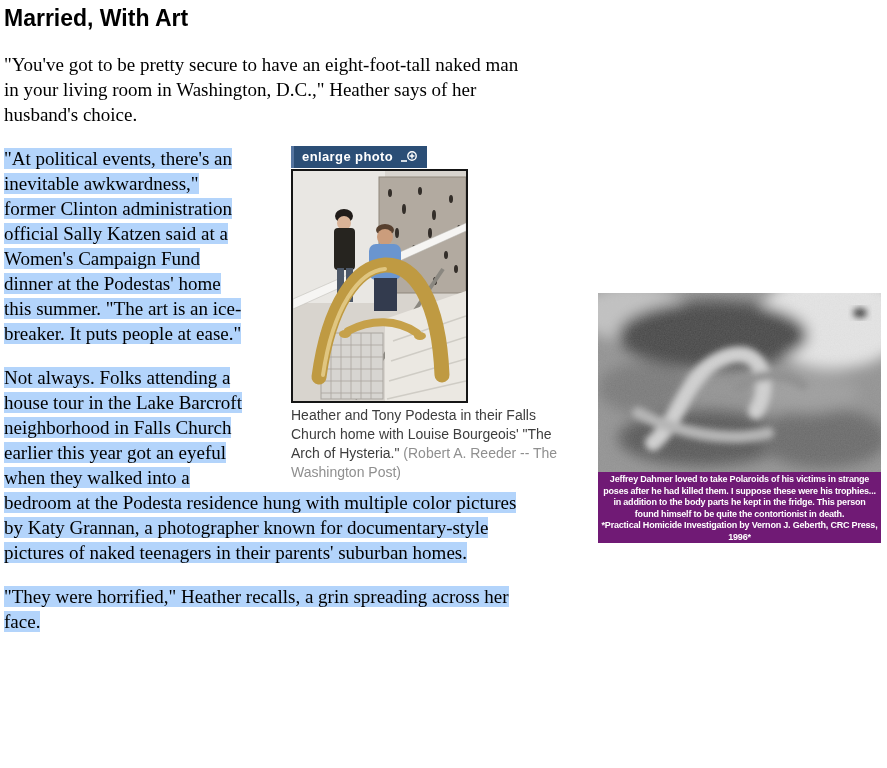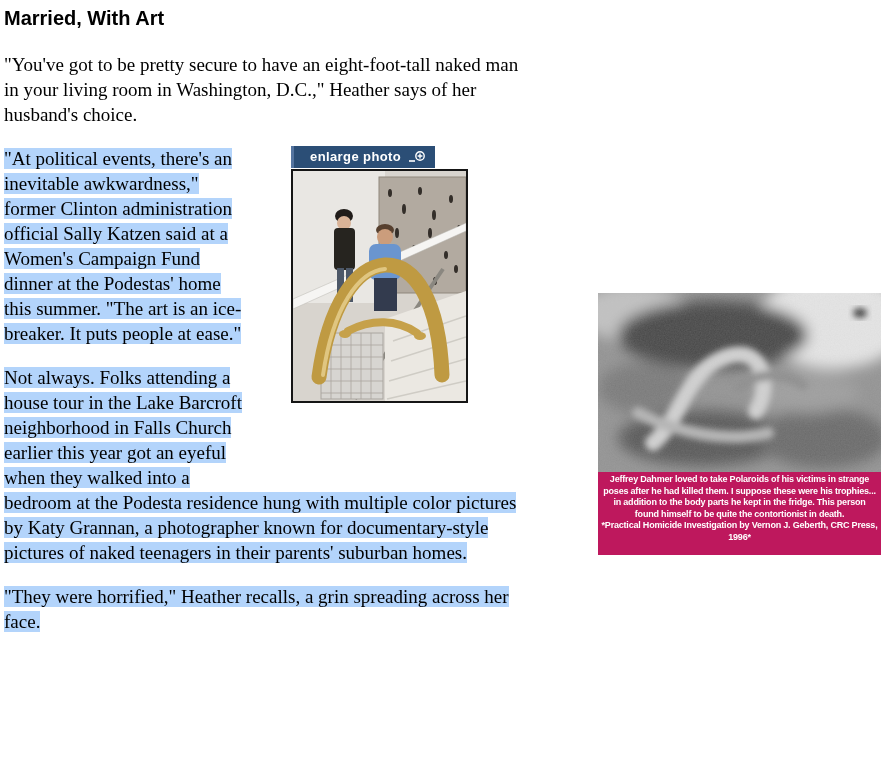--- a/index.html
+++ b/index.html
@@ -3,55 +3,55 @@
 <meta charset="utf-8">
 <style>
   html,body { margin:0; padding:0; }
   body {
     width:887px; height:768px; position:relative; overflow:hidden;
     background:#ffffff; font-family:"Liberation Serif", serif; color:#000;
   }
   .article { width:574px; padding:4px 0 0 4px; }
   h1.page-title {
     font-family:"Liberation Sans", sans-serif;
-    font-size:20px; line-height:28px; font-weight:bold;
+    font-size:23px; line-height:28px; font-weight:bold;
     margin:0 0 20px 0; color:#000;
   }
   p.para {
     font-size:19px; line-height:25px; margin:19px 0;
     white-space:pre-line;
   }
   .hl { background:#b3d4fb; }
   
   .photo-float { float:right; width:287px; margin-left:4px; }
   .enlarge-btn {
     display:inline-flex; align-items:center; gap:7px;
     background:#2b4e76; border-left:3px solid #54749f;
     color:#fff; font-family:"Liberation Sans", sans-serif;
     font-weight:bold; font-size:13px; letter-spacing:0.4px;
-    padding:3px 9px 4px 16px; margin-bottom:1px; cursor:pointer;
+    padding:3px 9px 4px 8px; margin-bottom:1px; cursor:pointer;
   }
   .photo-frame {
     width:173px; height:230px; border:2px solid #151515;
     margin-bottom:3px; display:block; background:#d8d4ce; overflow:hidden;
   }
   .photo-frame svg { display:block; }
   .photo-caption {
     font-family:"Liberation Sans", sans-serif;
     font-size:14px; line-height:19px; color:#3d3d3d; width:287px;
   }
   .photo-caption .credit { color:#8f8f8f; }
   
   .side-photo { position:absolute; left:598px; top:293px; width:283px; }
   .side-photo .img { width:283px; height:179px; display:block; overflow:hidden; background:#939393; }
   .side-caption {
-    background:#be185d; color:#fff;
+    background:#701a75; color:#fff;
     font-family:"Liberation Sans", sans-serif; font-weight:bold;
     font-size:9px; line-height:11.5px; letter-spacing:-0.2px;
-    text-align:center; padding:2px 3px 12px; white-space:pre-line;
+    text-align:center; padding:2px 3px 0; white-space:pre-line;
   }
 </style>
 </head>
 <body>
 
 <div class="article">
 
   <h1 class="page-title">Married, With Art</h1>
 
   <p class="para"><span>"You've got to be pretty secure to have an eight-foot-tall naked man
@@ -119,20 +119,21 @@
         <g fill="none" stroke-linecap="round">
           <path d="M26,206 C36,132 64,96 92,94 C122,93 146,130 149,204" stroke="#bf9a42" stroke-width="15"></path>
           <path d="M30,204 C40,136 66,100 92,98" stroke="#e9d191" stroke-width="4" opacity="0.8"></path>
           <path d="M55,160 C78,148 104,148 124,162" stroke="#c6a14a" stroke-width="8"></path>
           <ellipse cx="52" cy="163" rx="6" ry="4" fill="#c6a14a" stroke="none"></ellipse>
           <ellipse cx="127" cy="165" rx="6" ry="4" fill="#c6a14a" stroke="none"></ellipse>
         </g>
       </svg>
     </div>
 
+    <div class="photo-caption"><span>Heather and Tony Podesta in their Falls Church home with Louise Bourgeois' "The Arch of Hysteria."</span><span class="credit"> (Robert A. Reeder -- The Washington Post)</span></div>
   </div>
 
   <p class="para"><span class="hl">"At political events, there's an
 inevitable awkwardness,"
 former Clinton administration
 official Sally Katzen said at a
 Women's Campaign Fund
 dinner at the Podestas' home
 this summer. "The art is an ice-
 breaker. It puts people at ease."</span></p>

